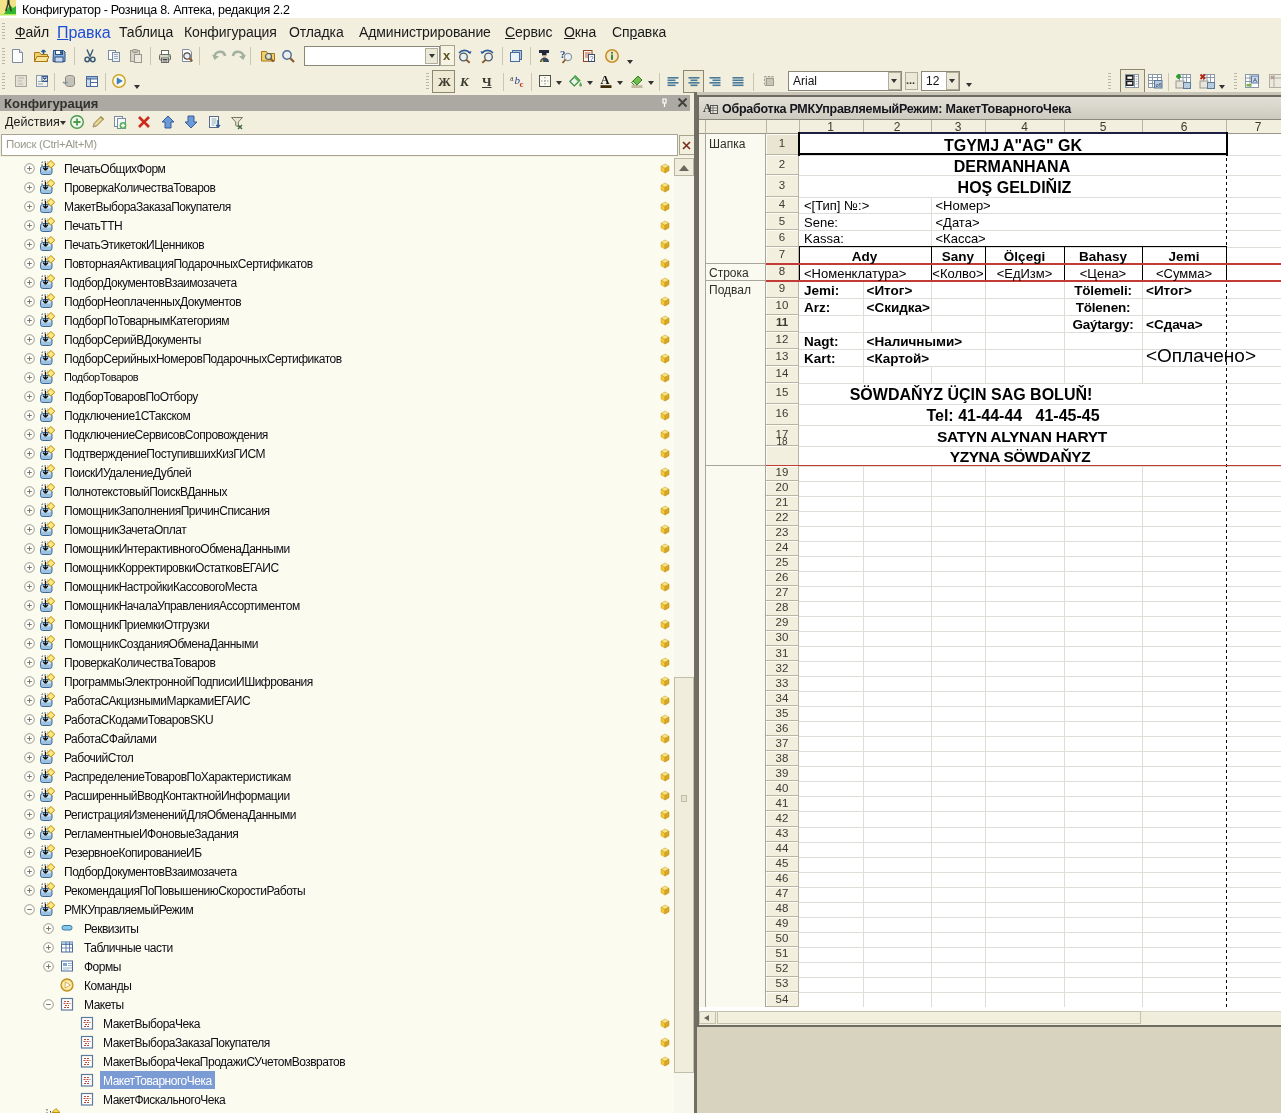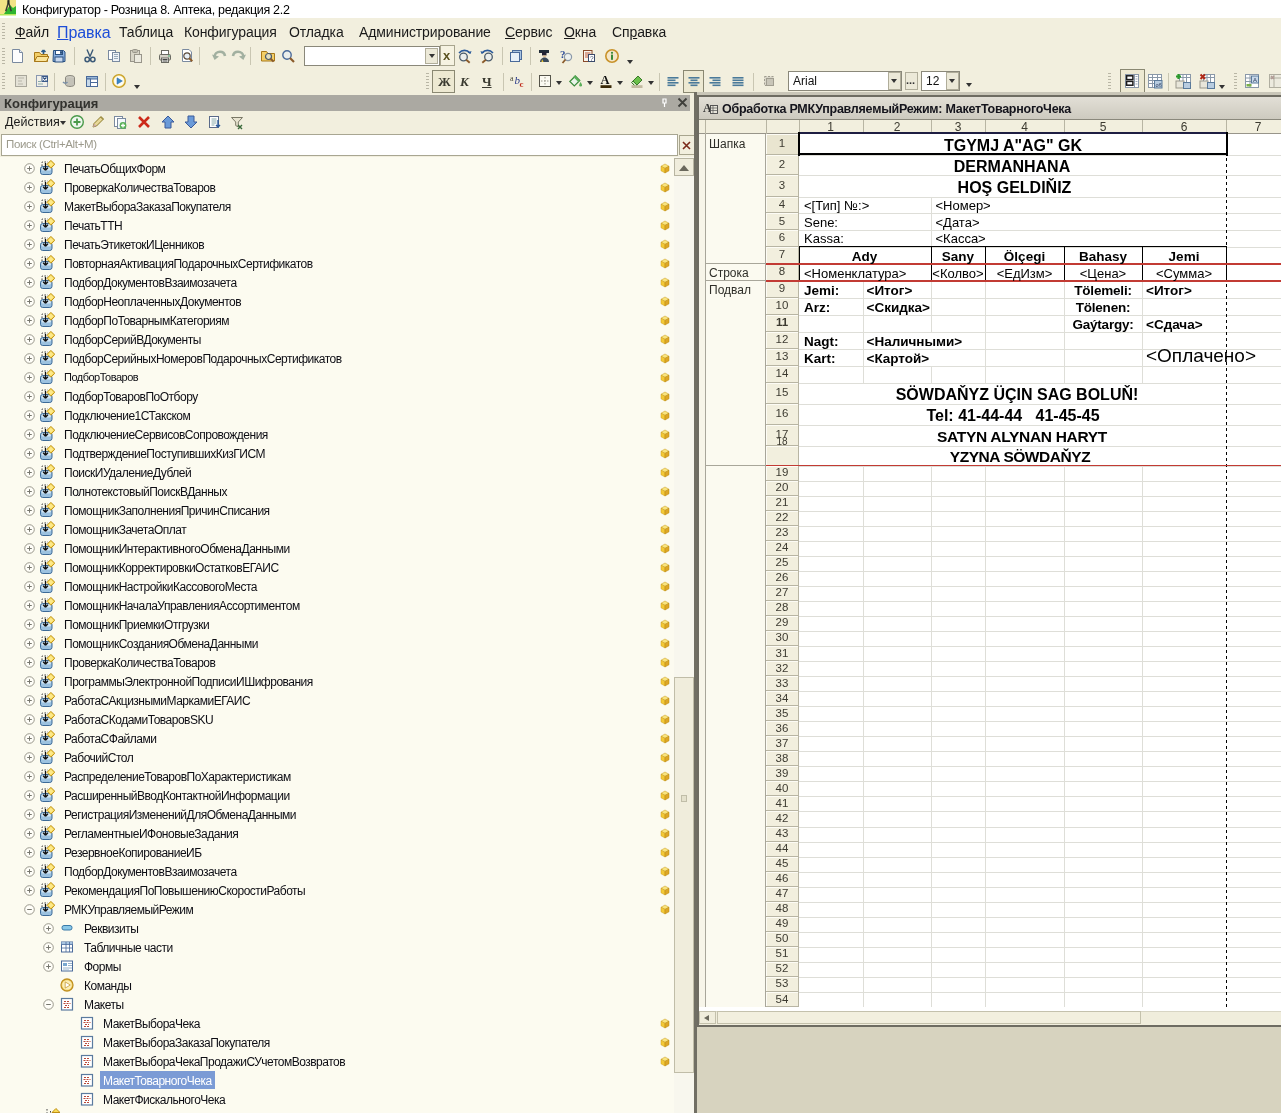--- a/index.html
+++ b/index.html
@@ -1415,21 +1415,21 @@
 <div class="tx" style="left:804px;top:299.5px;font-size:13.5px;color:#000;font-weight:bold;">Arz:</div>
 <div class="tx" style="left:866.5px;top:299.5px;font-size:13.5px;color:#000;font-weight:bold;">&lt;Скидка&gt;</div>
 <div class="tx" style="left:1103px;top:299.5px;transform:translateX(-50%);font-size:13.5px;color:#000;font-weight:bold;letter-spacing:-0.2px;">Tölenen:</div>
 <div class="tx" style="left:1146px;top:299.5px;font-size:19px;color:#000;font-weight:normal;margin-top:45px;">&lt;Оплачено&gt;</div>
 <div class="tx" style="left:1103px;top:316.5px;transform:translateX(-50%);font-size:13.5px;color:#000;font-weight:bold;letter-spacing:-0.2px;">Gaýtargy:</div>
 <div class="tx" style="left:1146px;top:316.5px;font-size:13.5px;color:#000;font-weight:bold;">&lt;Сдача&gt;</div>
 <div class="tx" style="left:804px;top:333.5px;font-size:13.5px;color:#000;font-weight:bold;">Nagt:</div>
 <div class="tx" style="left:866.5px;top:333.5px;font-size:13.5px;color:#000;font-weight:bold;">&lt;Наличными&gt;</div>
 <div class="tx" style="left:804px;top:350.5px;font-size:13.5px;color:#000;font-weight:bold;">Kart:</div>
 <div class="tx" style="left:866.5px;top:350.5px;font-size:13.5px;color:#000;font-weight:bold;">&lt;Картой&gt;</div>
-<div class="tx" style="left:1017px;top:385.5px;transform:translateX(-50%);font-size:16px;color:#000;font-weight:bold;">SÖWDAŇYZ ÜÇIN SAG BOLUŇ!</div>
+<div class="tx" style="left:971px;top:385.5px;transform:translateX(-50%);font-size:16px;color:#000;font-weight:bold;">SÖWDAŇYZ ÜÇIN SAG BOLUŇ!</div>
 <div class="tx" style="left:1013px;top:406.5px;transform:translateX(-50%);font-size:16px;color:#000;font-weight:bold;">Tel: 41-44-44&nbsp;&nbsp;&nbsp;41-45-45</div>
 <div class="tx" style="left:1022px;top:427.5px;transform:translateX(-50%);font-size:15.5px;color:#000;font-weight:bold;letter-spacing:-0.3px;">SATYN ALYNAN HARYT</div>
 <div class="tx" style="left:1020px;top:447.5px;transform:translateX(-50%);font-size:15.5px;color:#000;font-weight:bold;letter-spacing:-0.45px;">YZYNA SÖWDAŇYZ</div>
 <div class="a" style="left:699px;top:1007.048px;width:582px;height:3.951999999999998px;background:#fff"></div>
 <div class="a" style="left:699px;top:1011px;width:582px;height:13px;background:#F0EDDC;border-top:1px solid #d8d5c4"></div>
 <div class="a" style="left:699px;top:1011px;width:17px;height:13px;background:#F0EDDC;border:1px solid #c4c1ac"></div>
 <div class="a" style="left:704px;top:1014.5px;width:0;height:0;border-top:3.5px solid transparent;border-bottom:3.5px solid transparent;border-right:5px solid #6a685c"></div>
 <div class="a" style="left:717px;top:1011px;width:424px;height:13px;background:#F2EFDE;border:1px solid #c4c1ac"></div>
 <div class="a" style="left:697px;top:1024.5px;width:584px;height:2px;background:#6E6C62"></div>
 <div class="a" style="left:697px;top:1026.5px;width:584px;height:86.5px;background:#D7D3BF"></div>

